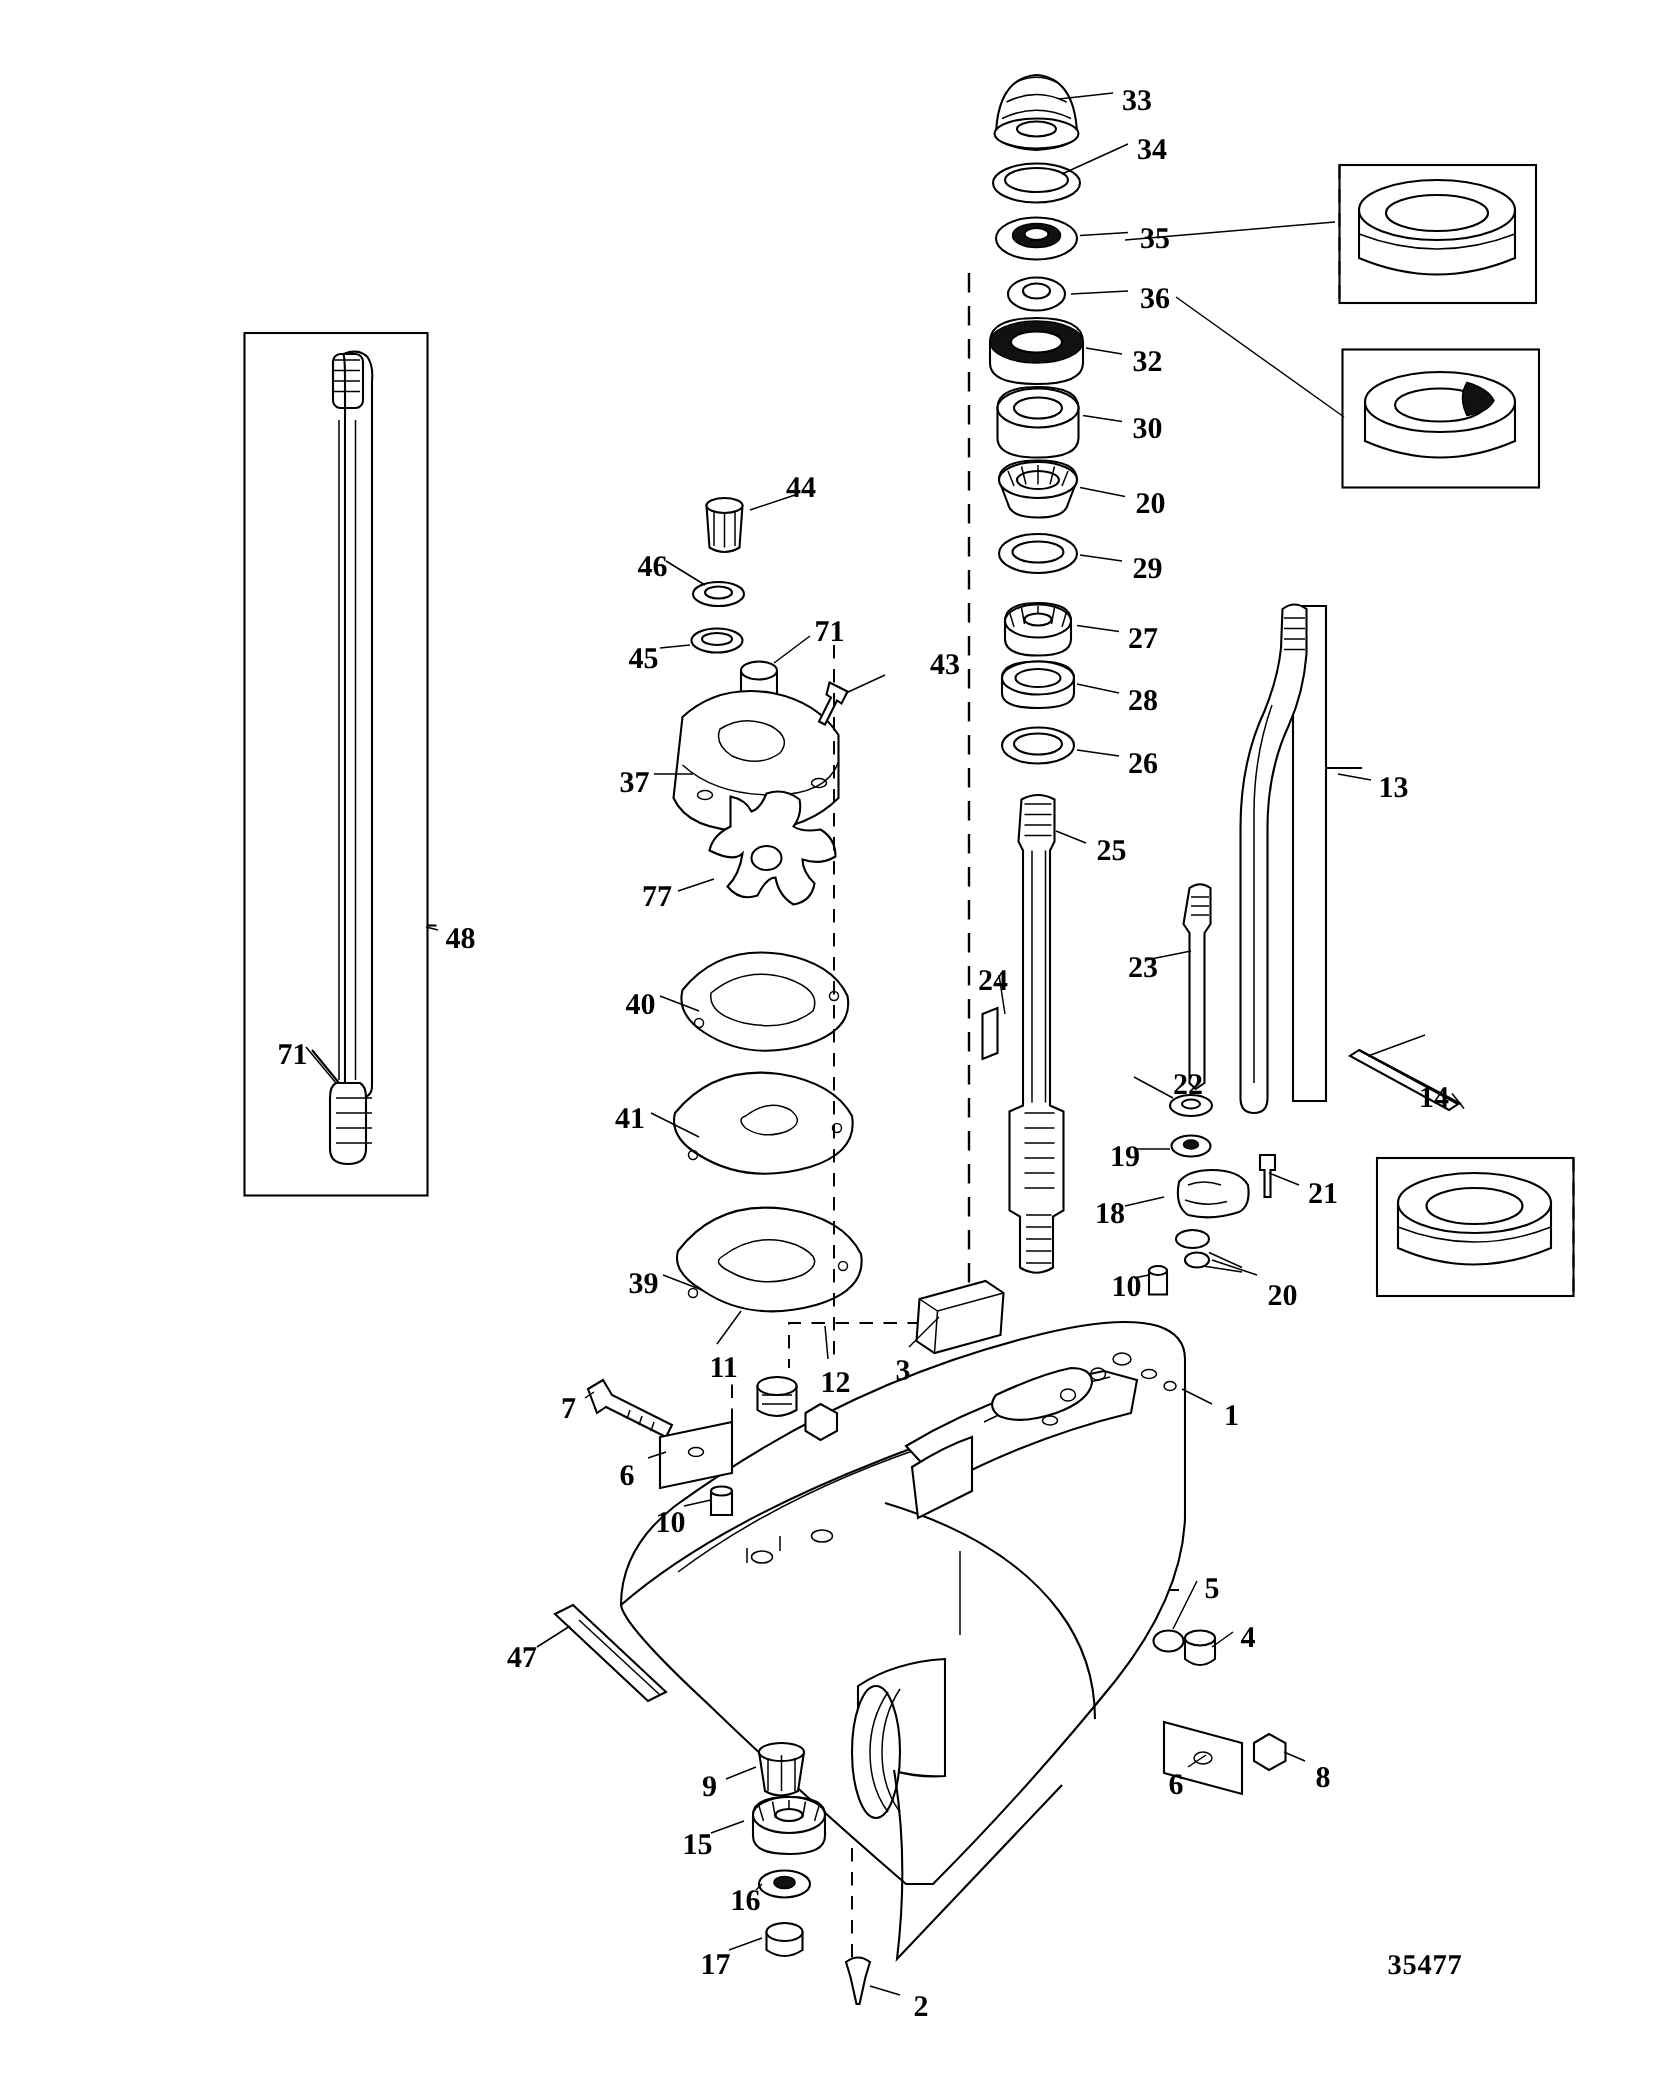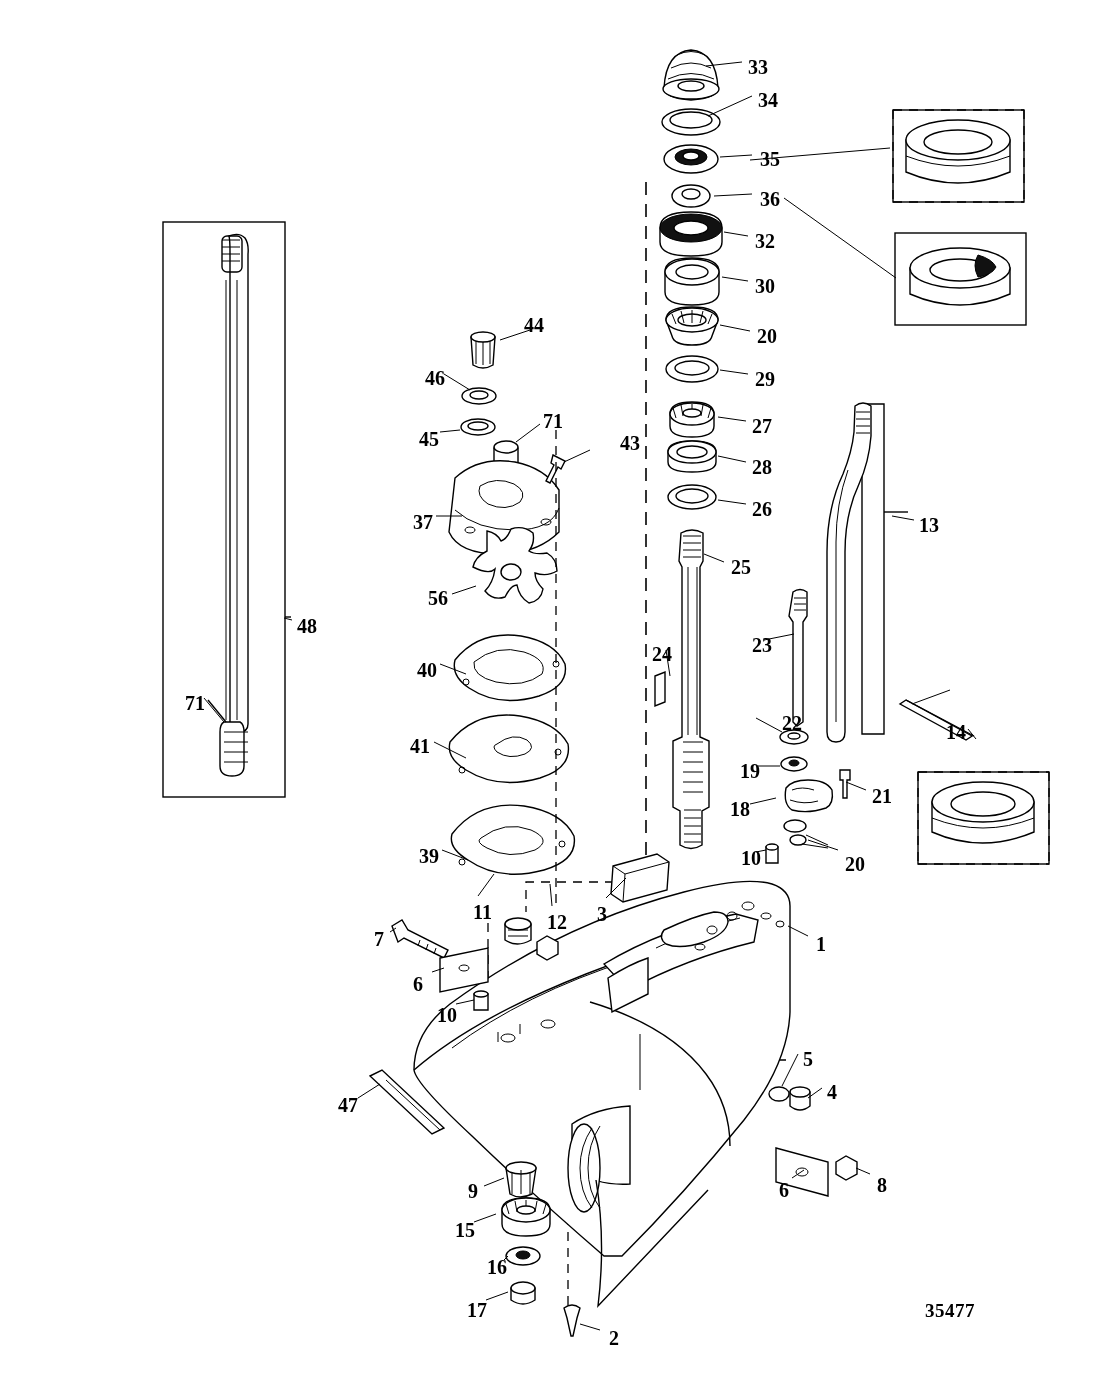--- a/index.html
+++ b/index.html
@@ -335,21 +335,21 @@
       <div class="lbl part-no" style="left: 730px; top: 800px;">18</div>
       <div class="lbl part-no" style="left: 872px; top: 787px;">21</div>
       <div class="lbl part-no" style="left: 845px; top: 855px;">20</div>
       <div class="lbl part-no" style="left: 741px; top: 849px;">10</div>
       <div class="lbl part-no" style="left: 524px; top: 316px;">44</div>
       <div class="lbl part-no" style="left: 425px; top: 369px;">46</div>
       <div class="lbl part-no" style="left: 419px; top: 430px;">45</div>
       <div class="lbl part-no" style="left: 543px; top: 412px;">71</div>
       <div class="lbl part-no" style="left: 620px; top: 434px;">43</div>
       <div class="lbl part-no" style="left: 413px; top: 513px;">37</div>
-      <div class="lbl part-no" style="left: 428px; top: 589px;">56</div>
+      <div class="lbl part-no" style="left: 428px; top: 589px;">77</div>
       <div class="lbl part-no" style="left: 417px; top: 661px;">40</div>
       <div class="lbl part-no" style="left: 410px; top: 737px;">41</div>
       <div class="lbl part-no" style="left: 419px; top: 847px;">39</div>
       <div class="lbl part-no" style="left: 473px; top: 903px;">11</div>
       <div class="lbl part-no" style="left: 547px; top: 913px;">12</div>
       <div class="lbl part-no" style="left: 597px; top: 905px;">3</div>
       <div class="lbl part-no" style="left: 374px; top: 930px;">7</div>
       <div class="lbl part-no" style="left: 413px; top: 975px;">6</div>
       <div class="lbl part-no" style="left: 437px; top: 1006px;">10</div>
       <div class="lbl part-no" style="left: 816px; top: 935px;">1</div>

